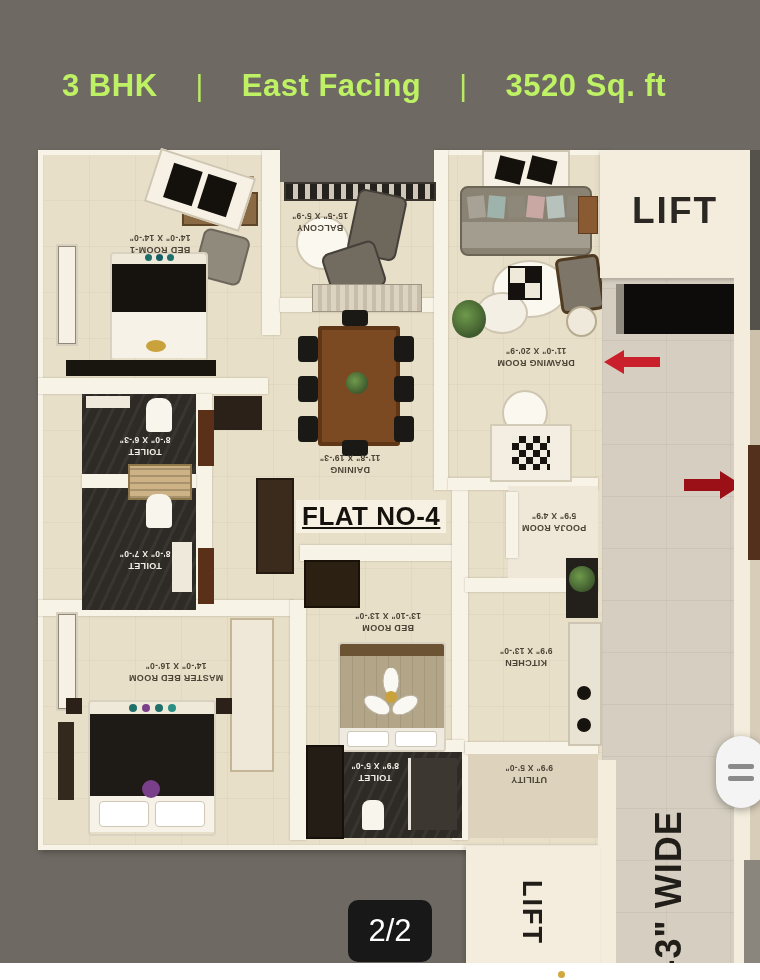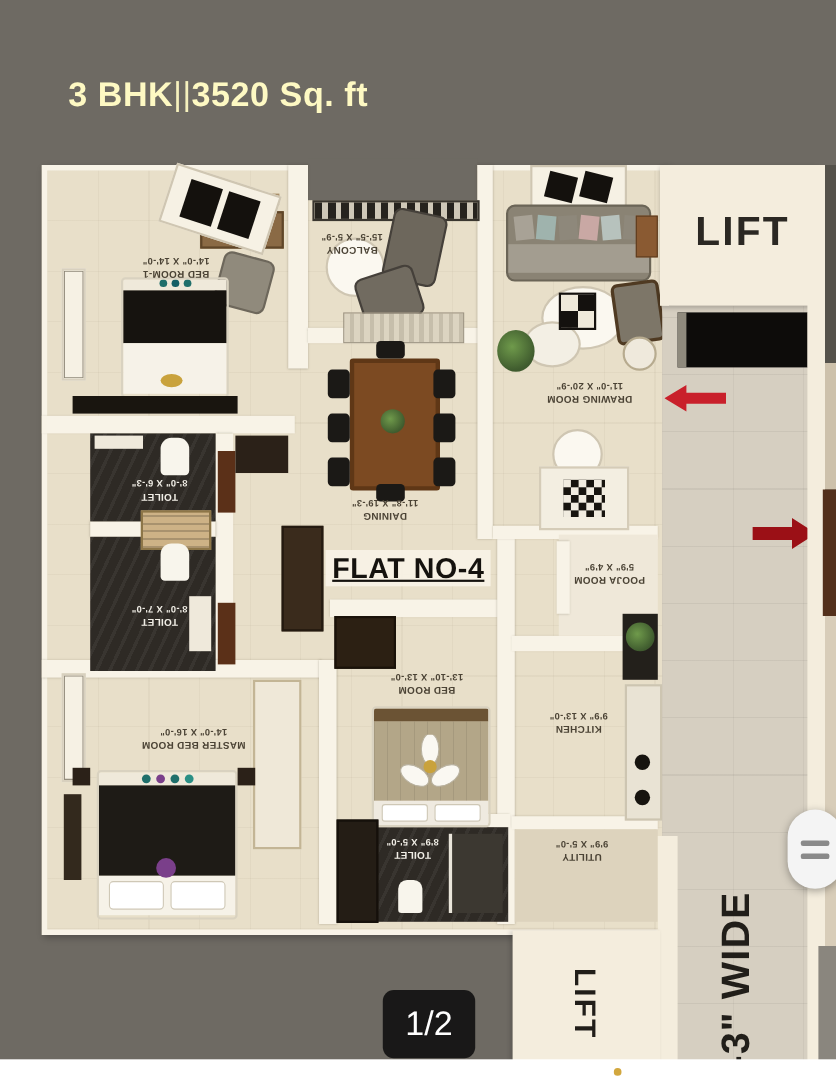--- a/index.html
+++ b/index.html
@@ -1,22 +1,22 @@
 <!DOCTYPE html>
 <html><head>
 <meta charset="utf-8">
 <style>
   html,body{margin:0;padding:0;}
   .page{position:relative;width:760px;height:980px;background:#6E6A63;overflow:hidden;
         font-family:"Liberation Sans",sans-serif;}
   .abs{position:absolute;}
 
   
-  .hdr{position:absolute;left:62px;top:68px;display:flex;align-items:center;
-       color:#fef9c3;font-weight:700;font-size:31px;letter-spacing:.5px;}
+  .hdr{position:absolute;left:62px;top:68px;display:flex;align-items:center;gap:38px;
+       color:#bef264;font-weight:700;font-size:31px;letter-spacing:.5px;}
   .hdr .sep{font-weight:400;font-size:30px;opacity:.95;}
 
   
   .building{background:#E8DFC9;border:5px solid #F8F3E7;box-shadow:2px 3px 6px rgba(0,0,0,.25);
             background-image:repeating-linear-gradient(0deg,rgba(120,105,80,.06) 0 1px,transparent 1px 46px),
                              repeating-linear-gradient(90deg,rgba(120,105,80,.06) 0 1px,transparent 1px 46px);}
   .wall{background:#F8F3E7;box-shadow:0 0 2px rgba(90,80,60,.35);}
   .darkfloor{background:#2E2A25;
              background-image:repeating-linear-gradient(115deg,rgba(255,255,255,.05) 0 3px,transparent 3px 11px);}
   .cream{background:#F4EDDD;}
@@ -55,20 +55,21 @@
   .dot{position:absolute;left:558px;top:971px;width:7px;height:7px;border-radius:50%;background:#D2A73E;}
 </style>
 </head>
 <body>
 
 <div class="page">
 
   <div class="hdr">
     <span>3 BHK</span>
     <span class="sep">|</span>
+    <span>East Facing</span>
     <span class="sep">|</span>
     <span>3520 Sq. ft</span>
   </div>
 
   <div class="abs" style="left:0;top:0;width:760px;height:980px;">
 
     <div class="abs building" style="left:38px;top:150px;width:560px;height:690px;"></div>
 
     <div class="abs" style="left:280px;top:144px;width:154px;height:38px;background:#6E6A63;"></div>
 
@@ -291,21 +292,21 @@
     <div class="abs" style="left:750px;top:560px;width:10px;height:300px;background:#D8CDB9;"></div>
     <div class="abs" style="left:744px;top:860px;width:16px;height:105px;background:#8A867E;"></div>
 
     <div class="abs cream" style="left:598px;top:760px;width:18px;height:205px;"></div>
     <div class="abs cream" style="left:466px;top:846px;width:134px;height:119px;box-shadow:-2px 0 4px rgba(0,0,0,.15);"></div>
     <div class="vtext" style="left:516px;top:880px;font-size:27px;letter-spacing:2px;">LIFT</div>
     <div class="vtext flip" style="left:648px;top:772px;font-size:36px;letter-spacing:1px;height:230px;overflow:hidden;">6'-3" WIDE</div>
   </div>
 
   <div class="badge">
-    <span>1/2</span>
+    <span>2/2</span>
   </div>
 
   <div class="handle">
     <span style="display:contents;"><i></i><i></i></span>
   </div>
 
   <div class="bottombar"></div>
   <div class="dot"></div>
 
 </div>

